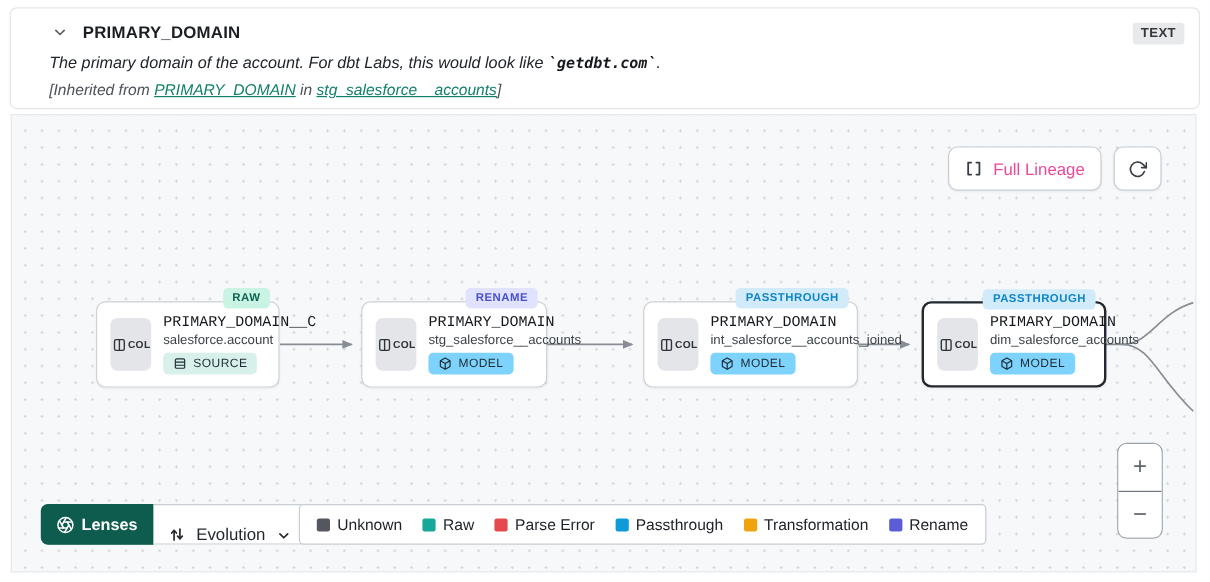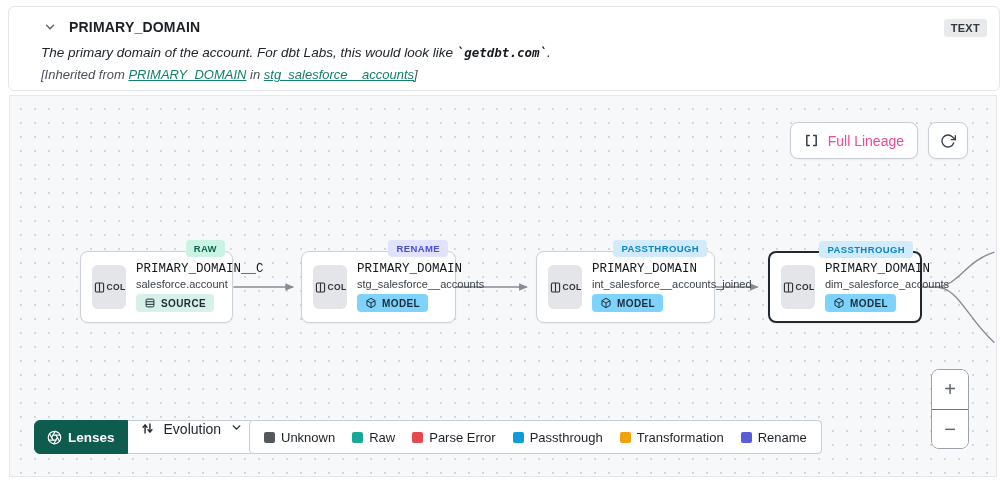--- a/index.html
+++ b/index.html
@@ -36,34 +36,34 @@
   .node { position:absolute; top:155px; height:72px; background:#fff; border:1px solid #cdd2d8; border-radius:8px;
     display:flex; align-items:center; gap:10px; padding:0 11px; cursor:pointer; box-shadow:0 1px 2px rgba(16,24,40,.05); }
   .node--selected { border:2px solid #22282f; }
   .col-chip { flex:0 0 34px; width:34px; height:44px; background:#e3e5e9; border-radius:6px;
     display:flex; flex-direction:row; align-items:center; justify-content:center; gap:1px; color:#2d3238; }
   .col-chip .col-label { font-size:8.5px; font-weight:600; letter-spacing:.3px; }
   .node-body { display:flex; flex-direction:column; gap:2px; min-width:0; }
   .node-title { font-size:12.5px; color:#14181c; white-space:nowrap;font-family:Liberation Mono, monospace; }
   .node-sub { font-size:11px; color:#3c4249; white-space:nowrap; }
   .kind-pill { display:inline-flex; align-items:center; gap:5px; width:fit-content;
-    font-size:10px; font-weight:700; letter-spacing:.4px; color:#1e2b36; padding:3px 8px; border-radius:4px; margin-top:2px; }
+    font-size:10px; font-weight:400; letter-spacing:.4px; color:#1e2b36; padding:3px 8px; border-radius:4px; margin-top:2px; }
   .kind-source { background:#d7f1ea; }
   .kind-model { background:#7dd3fc; }
   .corner-tag { position:absolute; top:-12px; right:7px; font-size:9.5px; font-weight:700; letter-spacing:.4px;
     padding:3px 8px; border-radius:4px; white-space:nowrap; }
   .tag-raw { background:#c9f3e2; color:#0e6451; }
   .tag-rename { background:#e1e2fd; color:#4950cf; }
   .tag-passthrough { background:#d2ebfa; color:#0d85c6; }
 
   
   .bl-controls { position:absolute; left:24px; bottom:22px; display:flex; }
   .lenses-btn { display:flex; align-items:center; gap:6px; background:#0d5c4d; border:1px solid #0d5c4d;
     color:#fff; font-size:13.5px; font-weight:700; padding:0 12px; height:34px; border-radius:6px 0 0 6px; cursor:pointer; }
-  .lens-select { display:flex; align-items:flex-start; gap:9px; background:#fff; border:1px solid #c8cdd3; border-left:none;
+  .lens-select { display:flex; align-items:flex-end; gap:9px; background:#fff; border:1px solid #c8cdd3; border-left:none;
     color:#23282e; font-size:14px; padding:0 12px; height:34px; border-radius:0 6px 6px 0; cursor:pointer; }
 
   .legend-bar { position:absolute; left:239px; bottom:22px; height:34px; background:#fff; border:1px solid #c8cdd3;
     border-radius:4px; display:flex; align-items:center; gap:17px; padding:0 14px; }
   .legend-item { display:flex; align-items:center; gap:6px; font-size:13px; color:#1d2228; }
   .swatch { width:11px; height:11px; border-radius:2px; display:inline-block; }
 
   
   .zoom-stack { position:absolute; right:27px; bottom:27px; width:38px; background:#fff;
     border:1px solid #9aa1a9; border-radius:8px; overflow:hidden; display:flex; flex-direction:column; }

